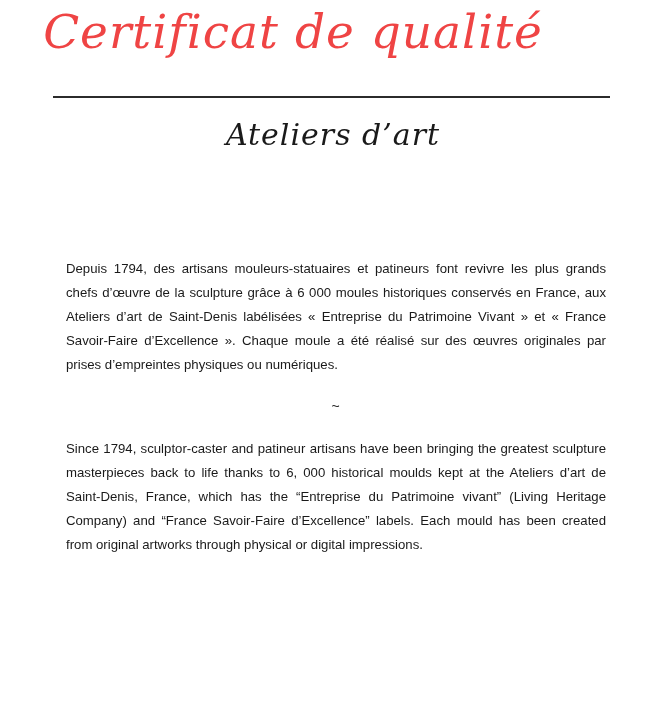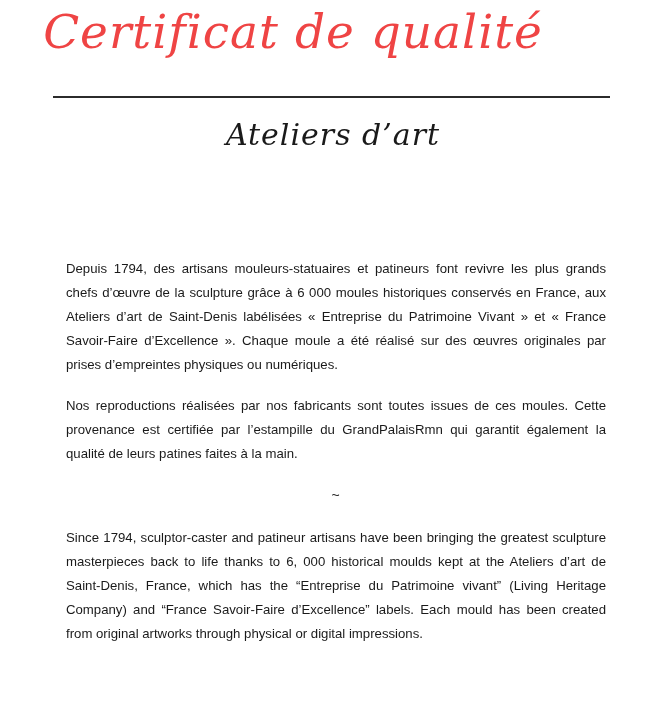--- a/index.html
+++ b/index.html
@@ -50,21 +50,20 @@
 <div class="doc">
 
   <div class="title">Certificat de qualité</div>
 
   <div class="rule"></div>
 
   <div class="subtitle l1">Ateliers d’art</div>
 
   <div class="bodytext">
     <p class="fr">Depuis 1794, des artisans mouleurs-statuaires et patineurs font revivre les plus grands chefs d’œuvre de la sculpture grâce à 6 000 moules historiques conservés en France, aux Ateliers d’art de Saint-Denis labélisées « Entreprise du Patrimoine Vivant » et « France Savoir-Faire d’Excellence ». Chaque moule a été réalisé sur des œuvres originales par prises d’empreintes physiques ou numériques.</p>
-    <p class="fr">Nos reproductions réalisées par nos fabricants sont toutes issues de ces moules. Cette provenance est certifiée par l’estampille du GrandPalaisRmn qui garantit également la qualité de leurs patines faites à la main.</p>
     <p class="sep">~</p>
     <p class="en">Since 1794, sculptor-caster and patineur artisans have been bringing the greatest sculpture masterpieces back to life thanks to 6, 000 historical moulds kept at the Ateliers d’art de Saint-Denis, France, which has the “Entreprise du Patrimoine vivant” (Living Heritage Company) and “France Savoir-Faire d’Excellence” labels. Each mould has been created from original artworks through physical or digital impressions.</p>
   </div>
 
   <div class="footer">
 
     
     
 
     

